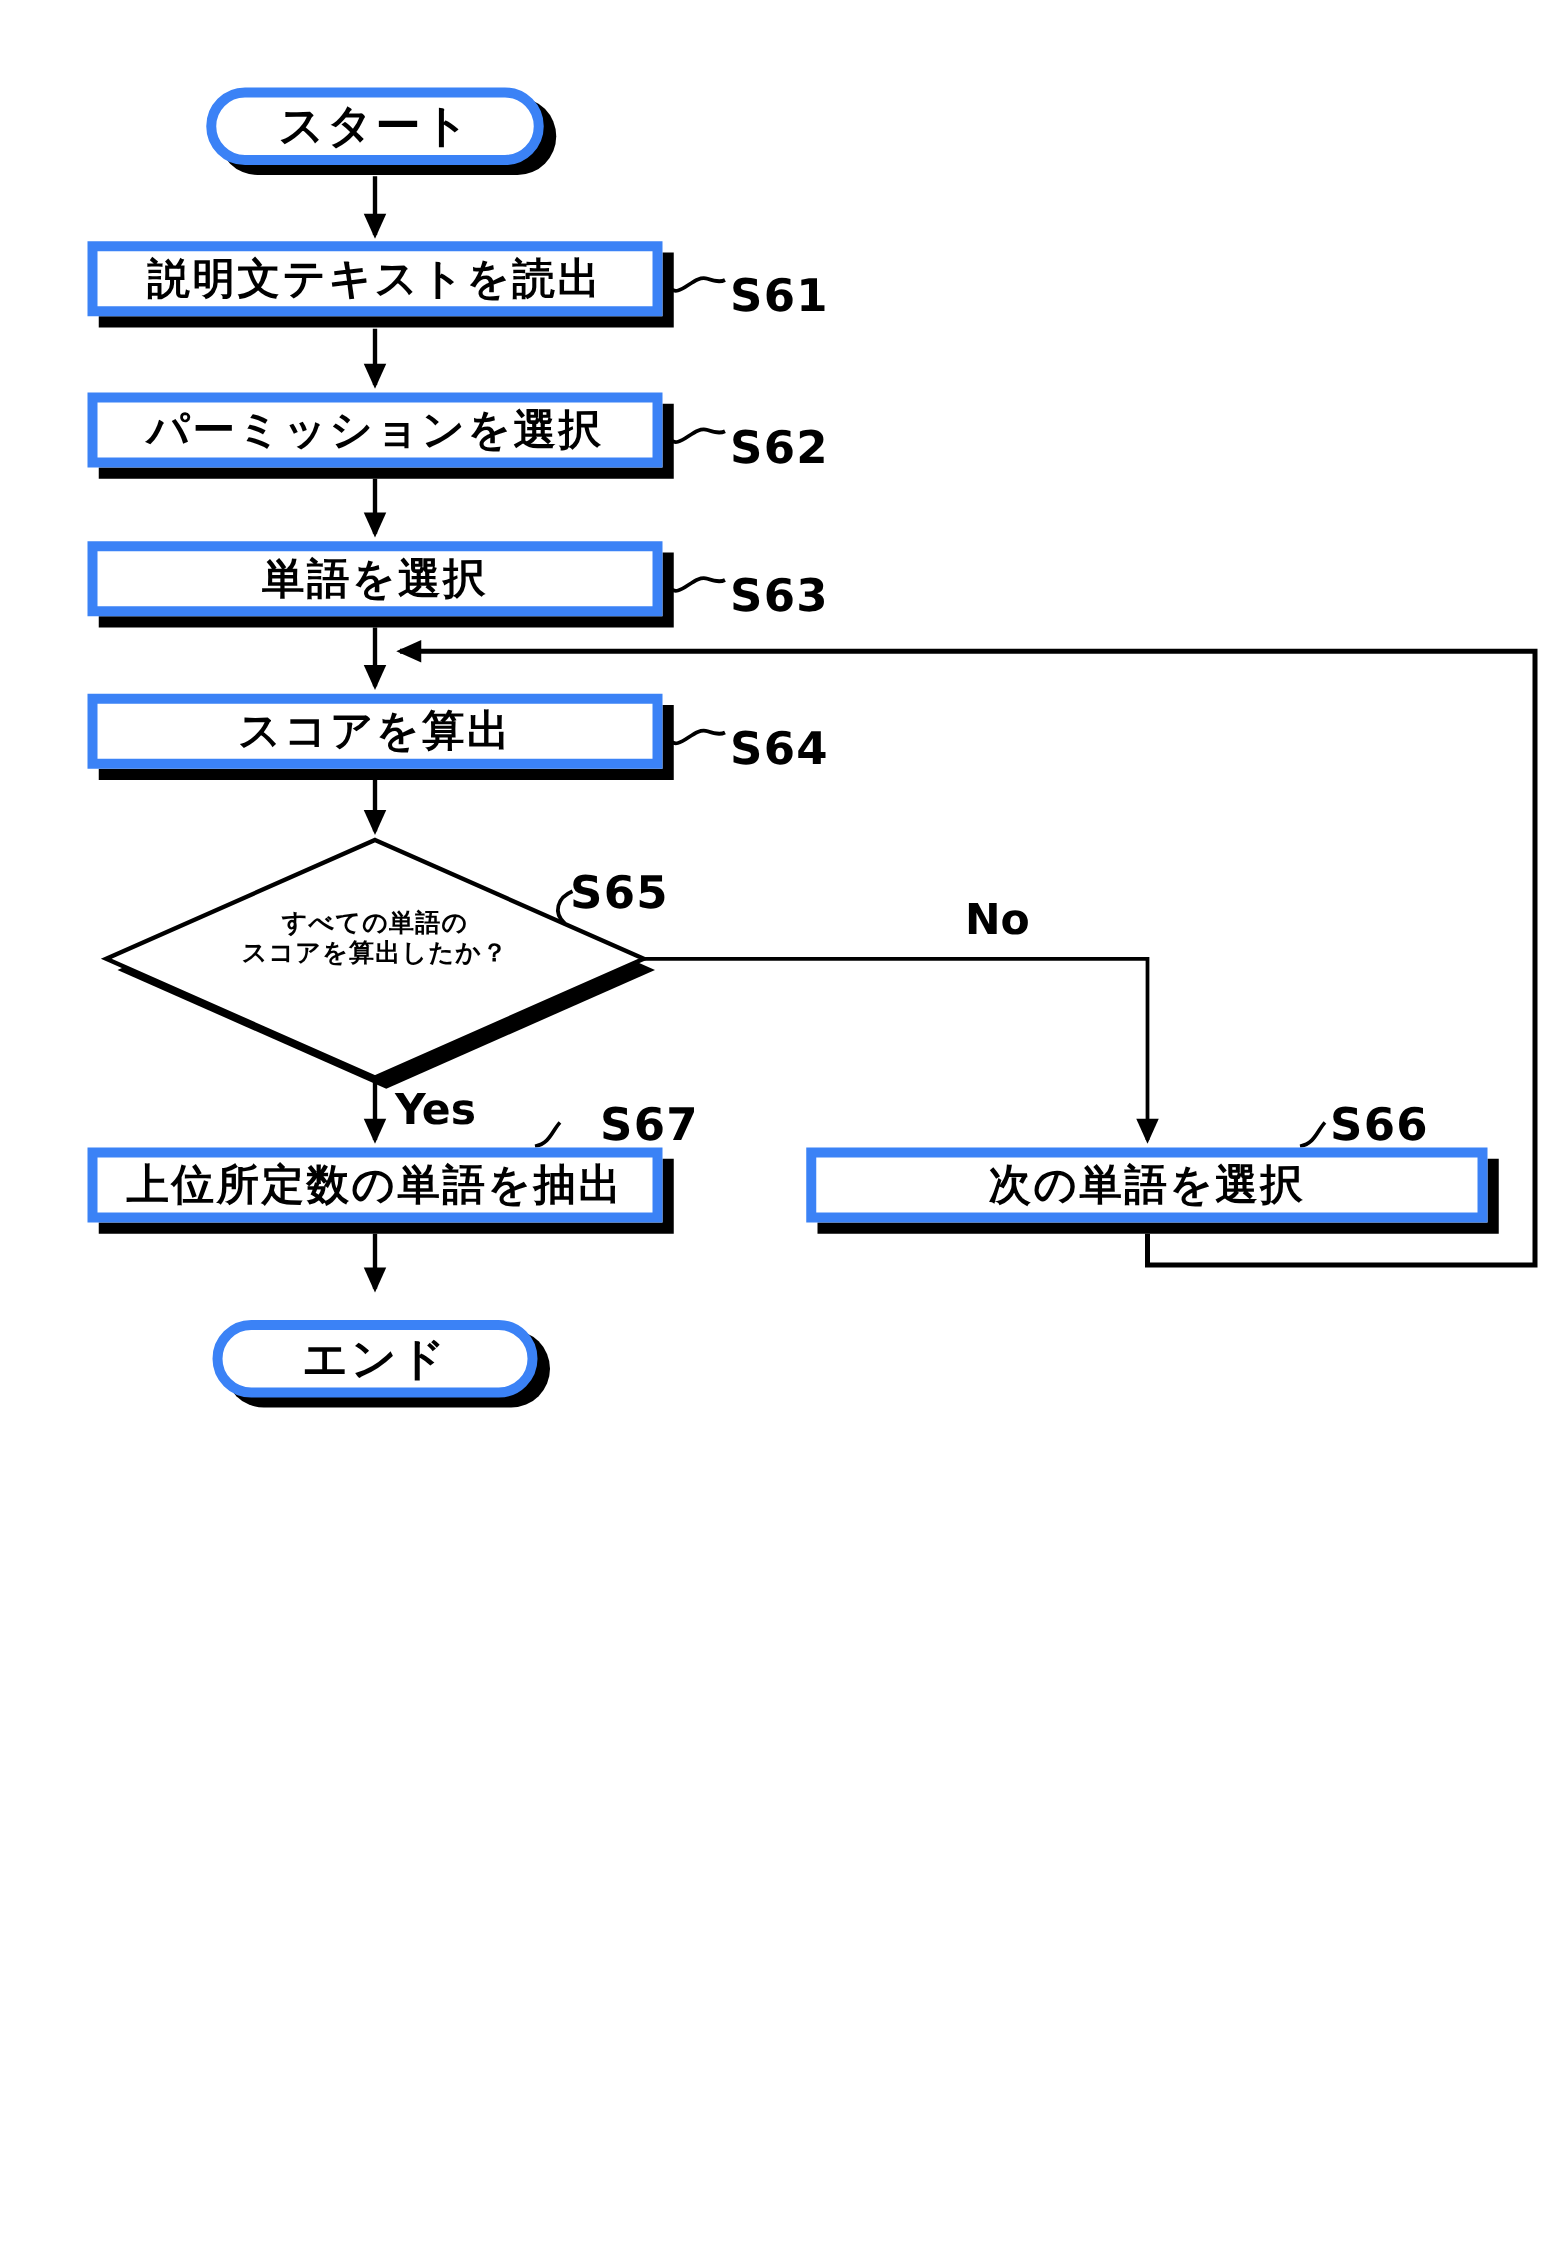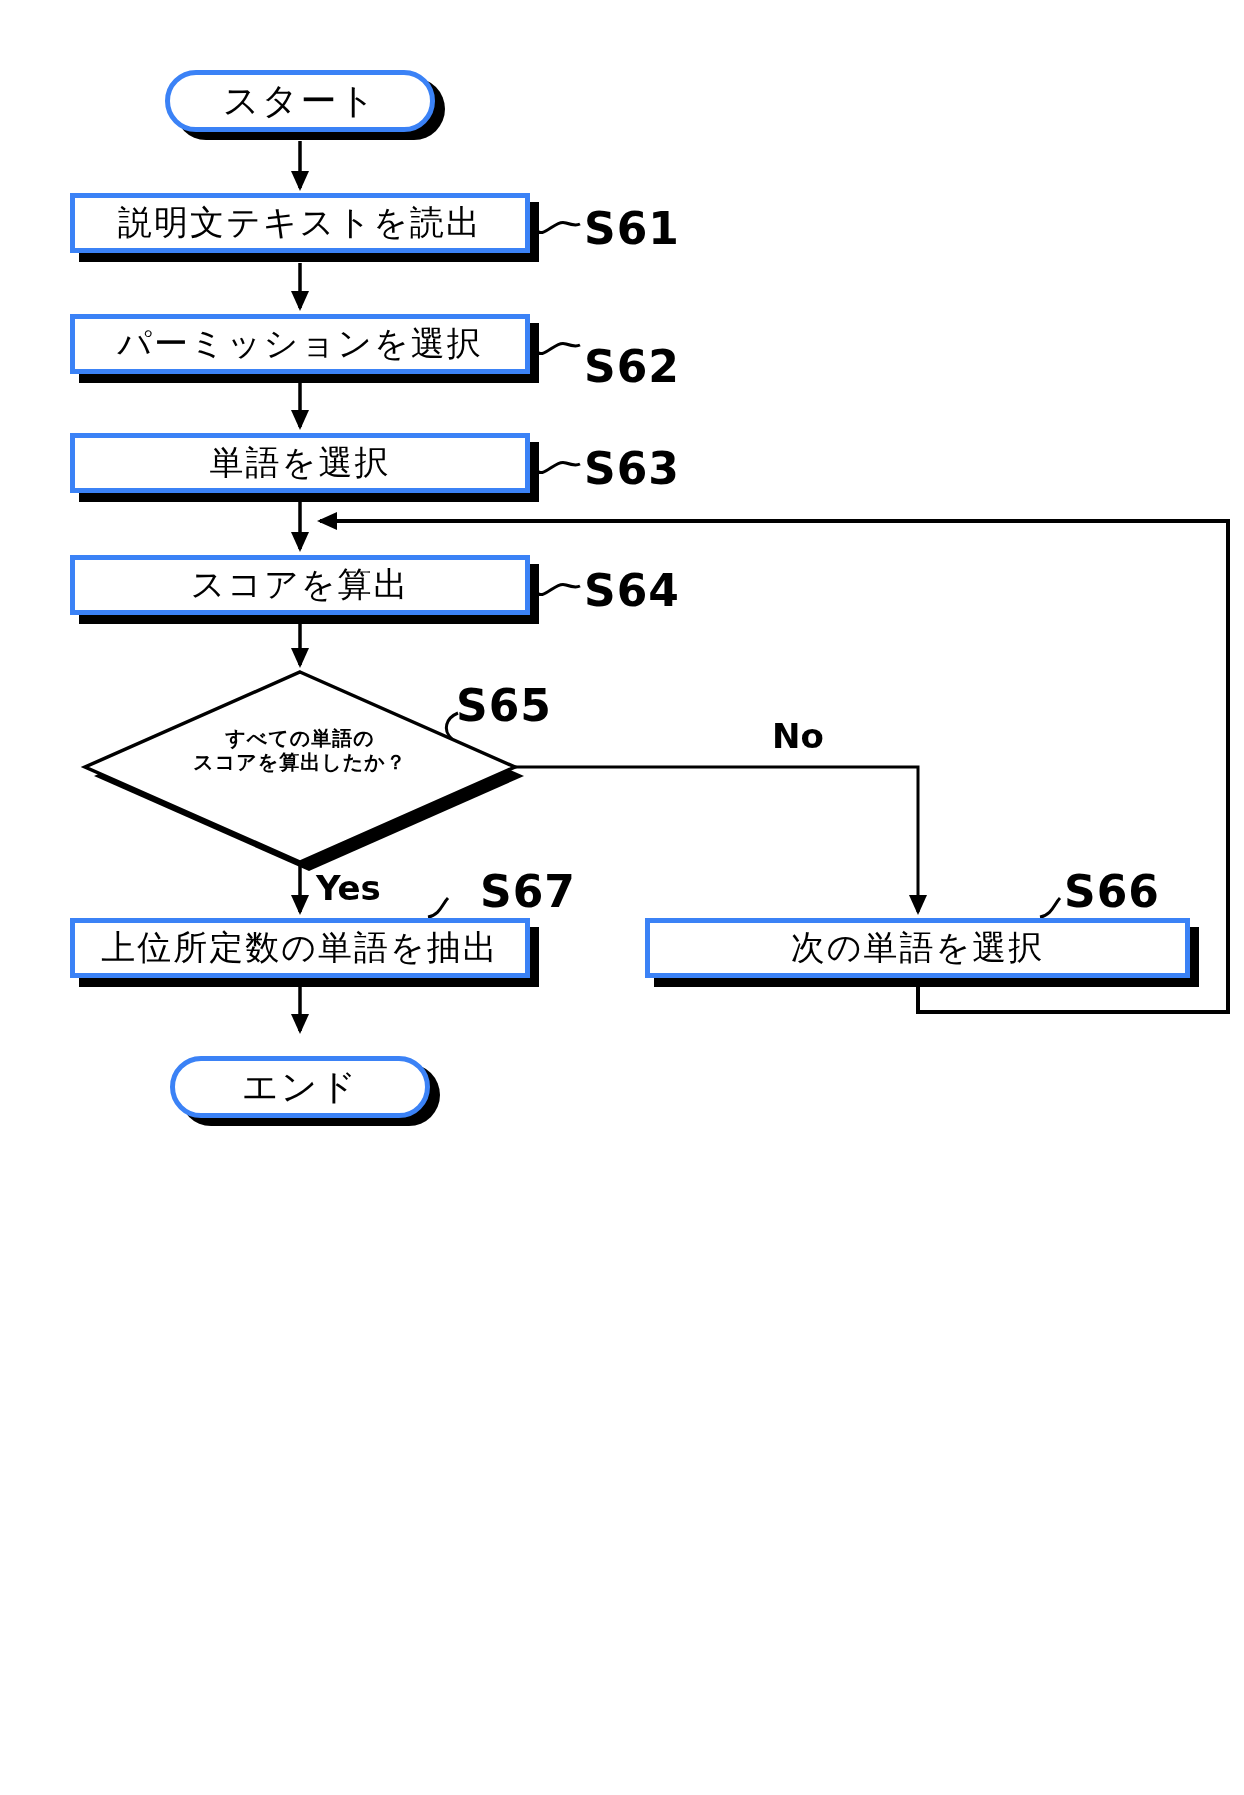--- a/index.html
+++ b/index.html
@@ -19,45 +19,46 @@
   #connector-layer {
     position: absolute;
     left: 0; top: 0;
     width: 1244px;
     height: 1795px;
   }
   .node {
     position: absolute;
     box-sizing: border-box;
     background: #ffffff;
-    border: 5px solid #3b82f6;
+    border: 8px solid #3b82f6;
     box-shadow: 9px 9px 0 #000000;
     display: flex;
     align-items: center;
     justify-content: center;
     font-size: 34px;
-    font-weight: normal;
+    font-weight: bold;
     letter-spacing: 2px;
     white-space: nowrap;
   }
   .terminal {
     border-radius: 40px;
     box-shadow: 10px 8px 0 #000000;
     font-size: 36px;
   }
   .process {
     width: 460px;
     height: 60px;
   }
   .step-label {
     position: absolute;
-    font-size: 44px;
+    font-size: 36px;
     font-weight: 600;
     letter-spacing: 1px;
     white-space: nowrap;
+    margin-top: 14px;
   }
   .branch-label {
     position: absolute;
     font-size: 34px;
     font-weight: 600;
     white-space: nowrap;
   }
   .diamond-text {
     position: absolute;
     left: 90px;
@@ -138,21 +139,21 @@
   <div class="node process" style="left:70px; top:918px;">
     <span>上位所定数の単語を抽出</span>
   </div>
 
   <div class="diamond-text">
     <div>すべての単語の</div>
     <div>スコアを算出したか？</div>
   </div>
 
   <div class="step-label" style="left:584px; top:203px;">S61</div>
-  <div class="step-label" style="left:584px; top:341px;">S62</div>
+  <div class="step-label" style="left:584px; top:324px;">S62</div>
   <div class="step-label" style="left:584px; top:443px;">S63</div>
   <div class="step-label" style="left:584px; top:565px;">S64</div>
   <div class="step-label" style="left:456px; top:680px;">S65</div>
   <div class="step-label" style="left:1064px; top:866px;">S66</div>
   <div class="step-label" style="left:480px; top:866px;">S67</div>
 
   <div class="branch-label" style="left:316px; top:868px;">Yes</div>
   <div class="branch-label" style="left:772px; top:716px;">No</div>
 
 </div>

